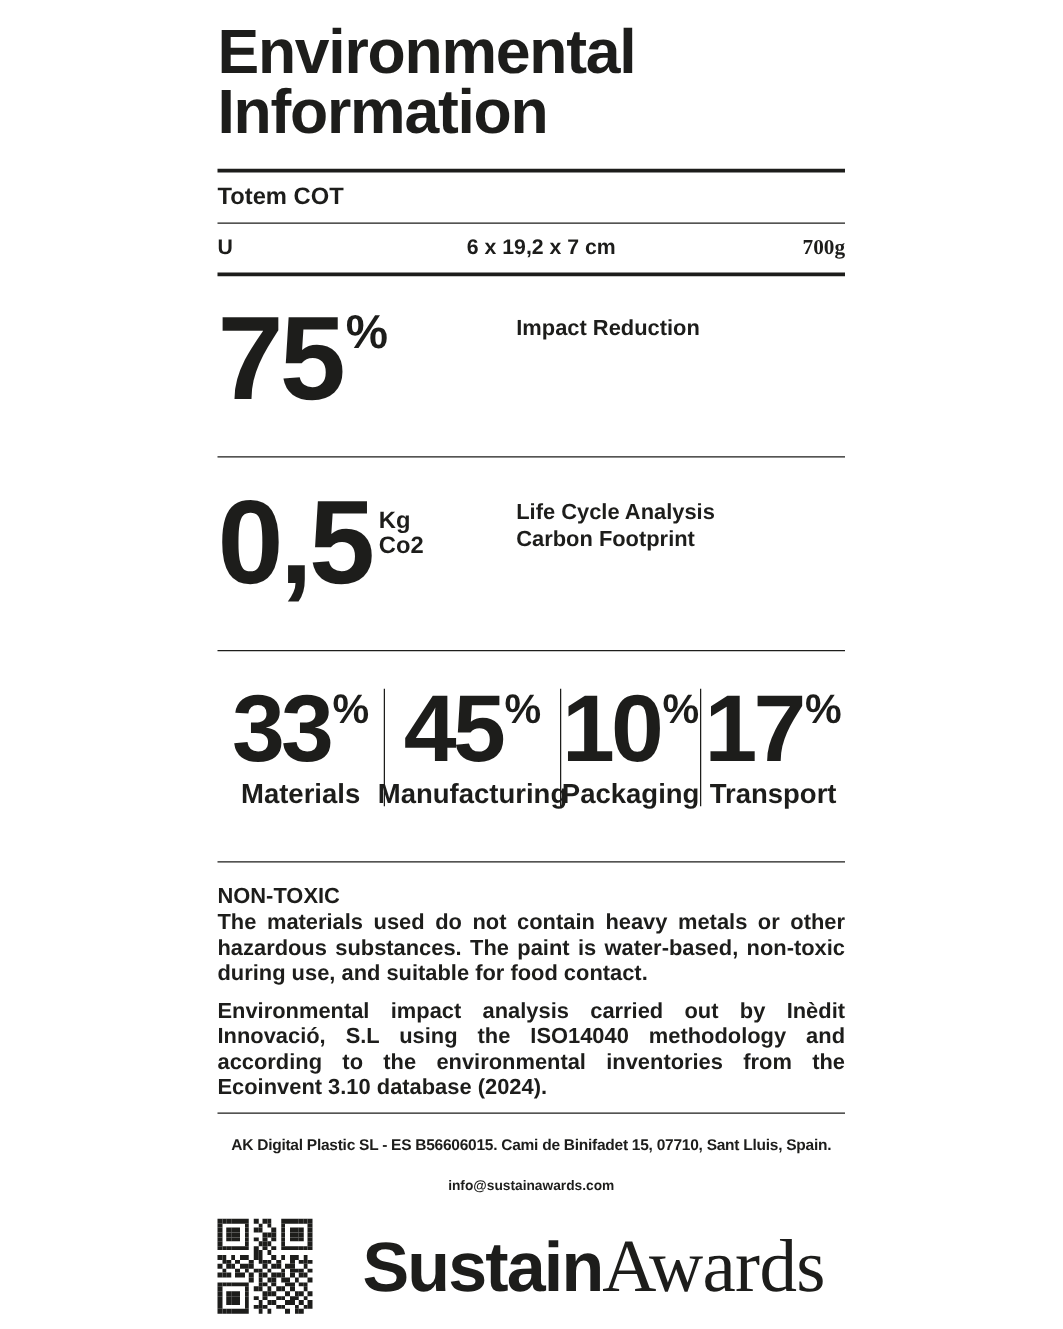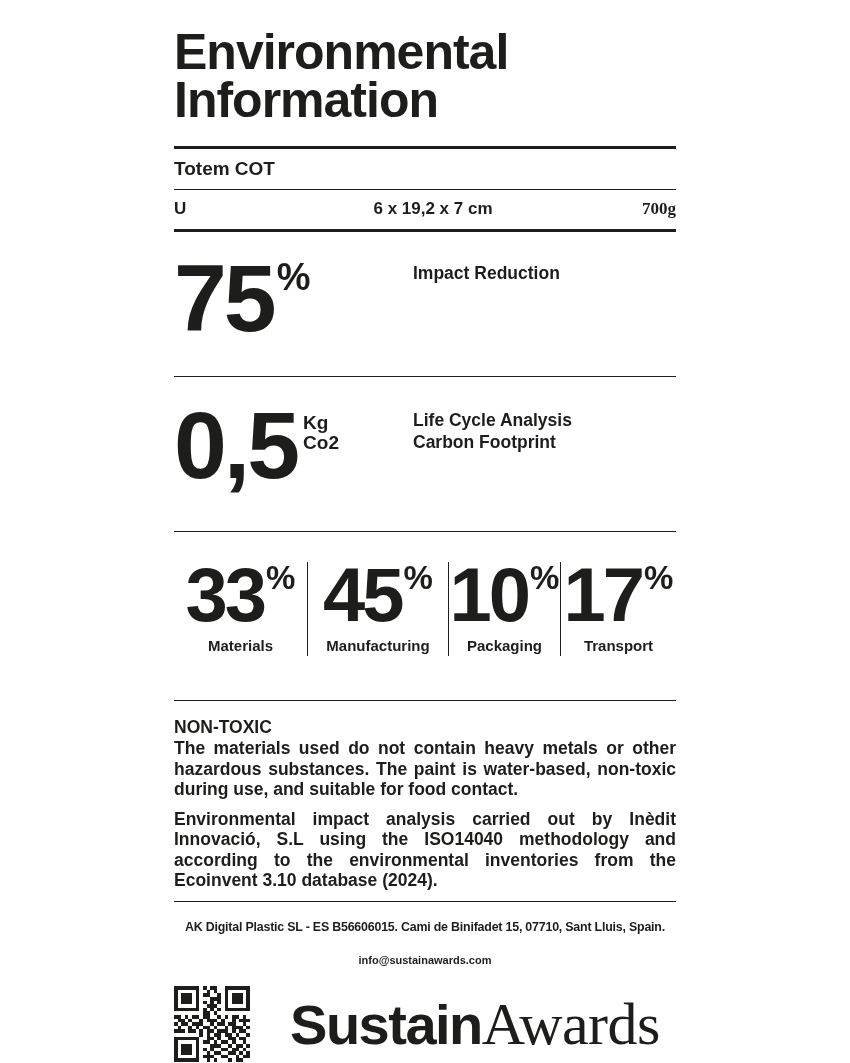--- a/index.html
+++ b/index.html
@@ -4,21 +4,21 @@
 <style>
   * { margin: 0; padding: 0; box-sizing: border-box; }
   html, body { background: #ffffff; }
   body {
     width: 850px; height: 1063px;
     overflow: hidden;
     font-family: "Liberation Sans", sans-serif;
     color: #1d1d1b;
     position: relative;
   }
-  .sheet { width: 502px; margin-left: 174px; padding-top: 28px; }
+  .sheet { width: 502px; margin-left: 174px; padding-top: 17px; }
 
   .rule { border: none; background: #1d1d1b; width: 100%; }
   .rule.thick { height: 2.5px; }
   .rule.mid   { height: 1.8px; }
   .rule.thin  { height: 1.2px; }
 
   h1.title {
     font-size: 50px; font-weight: bold; line-height: 48px;
     letter-spacing: -1px;
   }
@@ -45,21 +45,21 @@
   .big-num {
     font-size: 95px; font-weight: bold; line-height: 80px;
     letter-spacing: -3px;
   }
   .big-sup {
     font-size: 38px; font-weight: bold; line-height: 34px;
     margin-top: 2px; margin-left: 3px;
   }
   .unit-stack {
     font-size: 19px; font-weight: bold; line-height: 20px;
-    margin-top: 8px; margin-left: 6px;
+    margin-top: 13px; margin-left: 6px;
   }
   .hero-label {
     font-size: 17.5px; font-weight: bold; line-height: 22px;
     padding-top: 4px;
   }
 
   .stats { display: flex; padding: 30px 0 44px 0; }
   .stat {
     display: flex; flex-direction: column; align-items: center;
     justify-content: flex-start;
@@ -67,21 +67,21 @@
   .stat:nth-child(1) { width: 133px; }
   .stat:nth-child(2) { width: 141px; border-left: 1.5px solid #1d1d1b; }
   .stat:nth-child(3) { width: 112px; border-left: 1.5px solid #1d1d1b; }
   .stat:nth-child(4) { width: 116px; border-left: 1.5px solid #1d1d1b; }
   .stat-num-wrap { display: flex; align-items: flex-start; }
   .stat-num {
     font-size: 76px; font-weight: bold; line-height: 66px;
     letter-spacing: -3px;
   }
   .stat-sup { font-size: 33px; font-weight: bold; line-height: 30px; margin-top: 1px; margin-left: 2px; }
-  .stat-label { font-size: 15px; font-weight: bold; margin-top: 8px; line-height: 20px; }
+  .stat-label { font-size: 22px; font-weight: bold; margin-top: 8px; line-height: 20px; }
 
   .notes { padding: 16px 0 0 0; }
   .notes-heading { font-size: 17.5px; font-weight: bold; line-height: 21px; }
   .notes p {
     font-size: 17.5px; font-weight: bold; line-height: 20.5px;
     text-align: justify;
   }
   .notes p.second { margin-top: 9px; margin-bottom: 10px; }
 
   .company-line {

